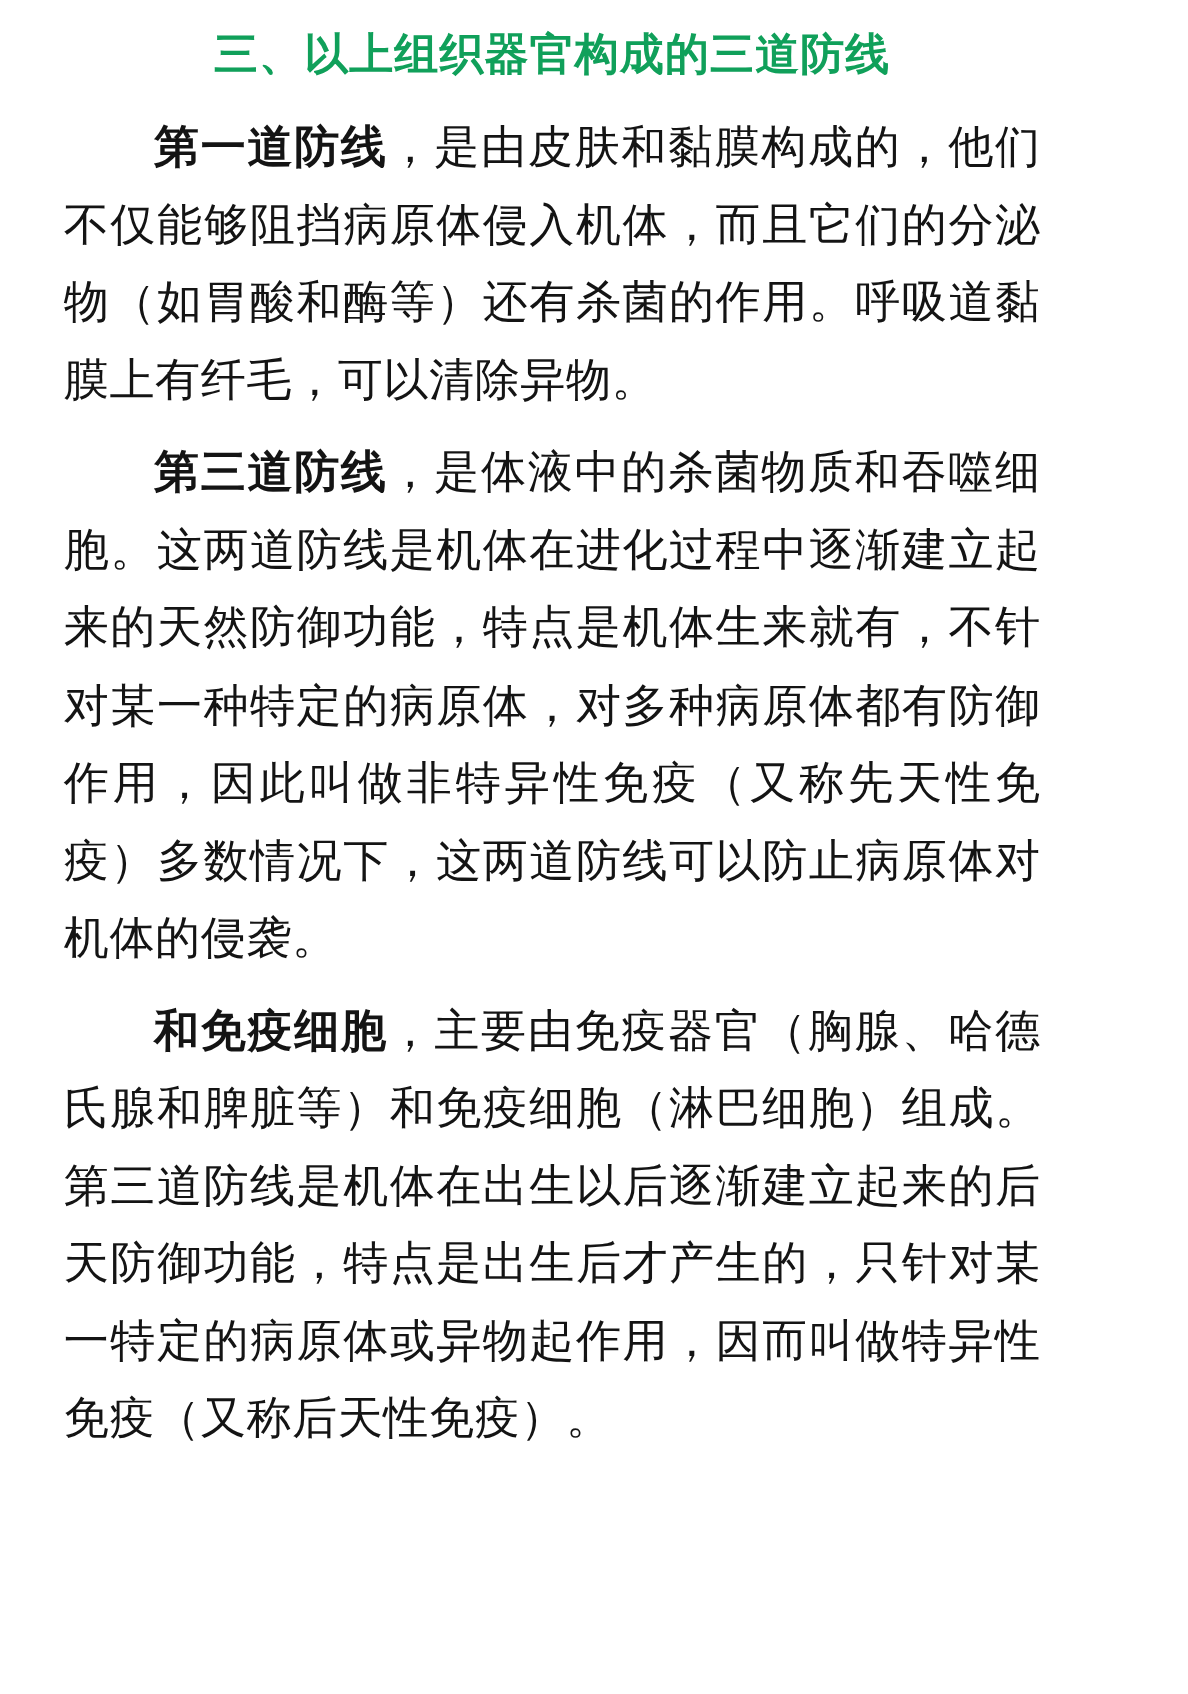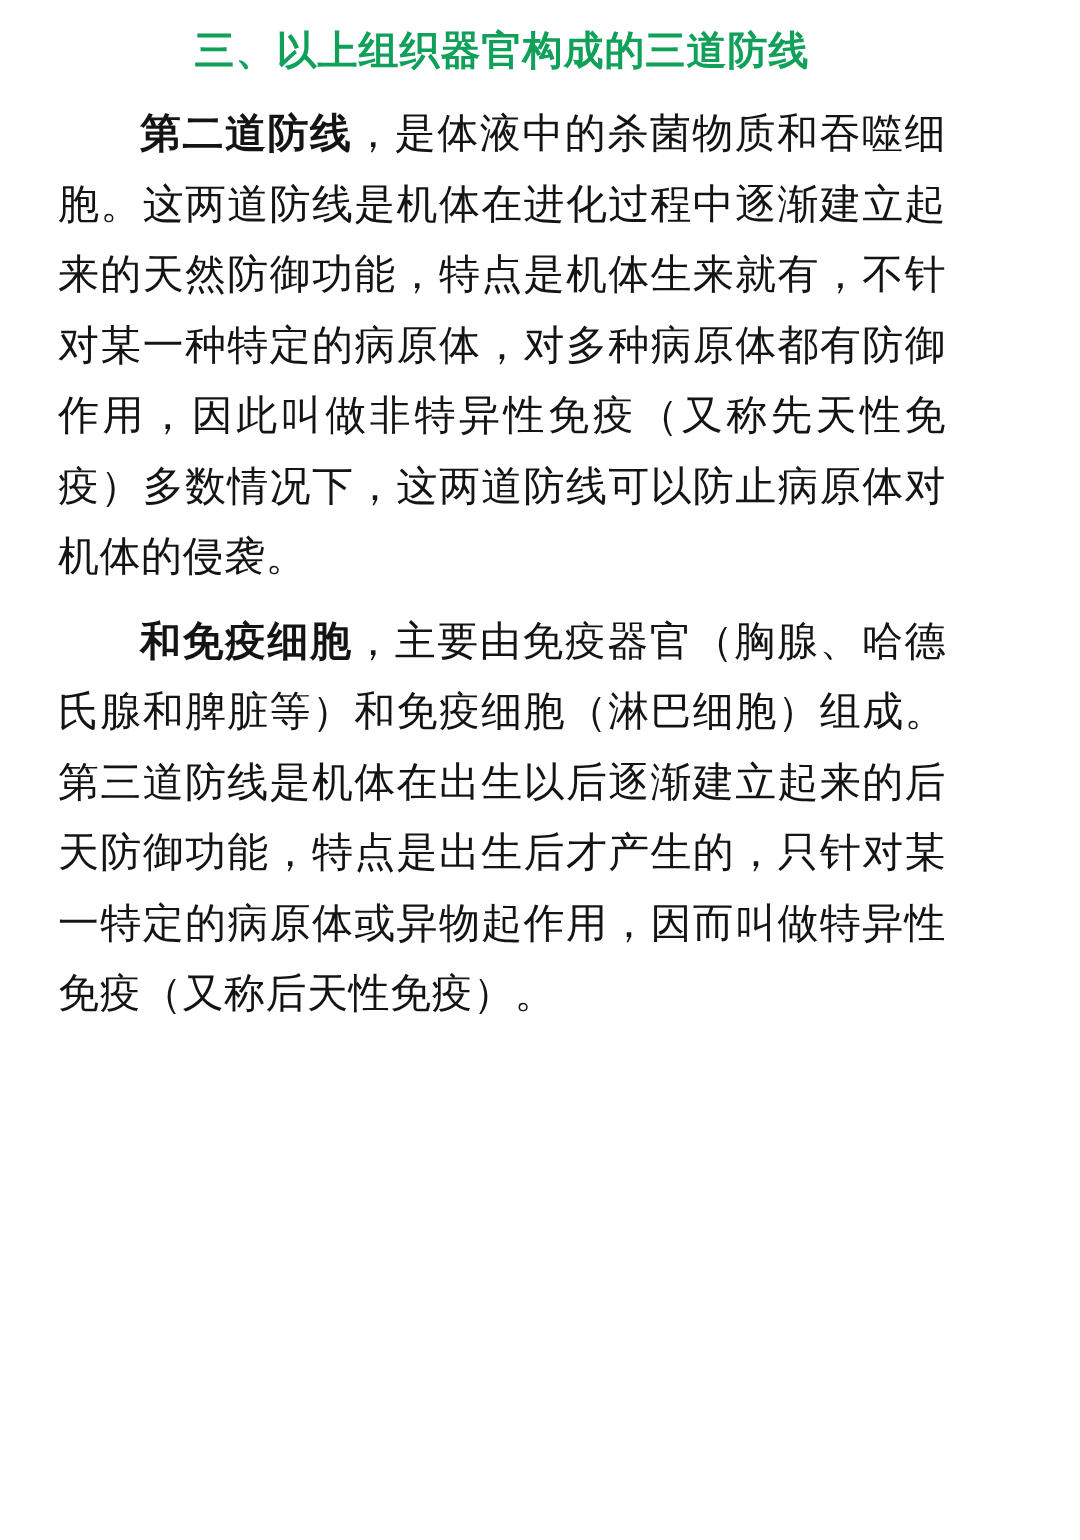--- a/index.html
+++ b/index.html
@@ -49,22 +49,25 @@
     margin-top: 14px;
   }
 </style>
 </head>
 <body>
 
 <div class="page">
 
   <h2 class="section-heading">三、以上组织器官构成的三道防线</h2>
 
+  <p class="para para-1">
+    <span class="lead">第一道防线</span><span>，是由皮肤和黏膜构成的，他们不仅能够阻挡病原体侵入机体，而且它们的分泌物（如胃酸和酶等）还有杀菌的作用。呼吸道黏膜上有纤毛，可以清除异物。</span>
+  </p>
 
   <p class="para para-2">
-    <span class="lead">第二道防线</span><span>，是体液中的杀菌物质和吞噬细胞。这两道防线是机体在进化过程中逐渐建立起来的天然防御功能，特点是机体生来就有，不针对某一种特定的病原体，对多种病原体都有防御作用，因此叫做非特异性免疫（又称先天性免疫）多数情况下，这两道防线可以防止病原体对机体的侵袭。</span>
+    <span class="lead">第三道防线</span><span>，是体液中的杀菌物质和吞噬细胞。这两道防线是机体在进化过程中逐渐建立起来的天然防御功能，特点是机体生来就有，不针对某一种特定的病原体，对多种病原体都有防御作用，因此叫做非特异性免疫（又称先天性免疫）多数情况下，这两道防线可以防止病原体对机体的侵袭。</span>
   </p>
 
   <p class="para para-3">
     <span class="lead">和免疫细胞</span><span>，主要由免疫器官（胸腺、哈德氏腺和脾脏等）和免疫细胞（淋巴细胞）组成。第三道防线是机体在出生以后逐渐建立起来的后天防御功能，特点是出生后才产生的，只针对某一特定的病原体或异物起作用，因而叫做特异性免疫（又称后天性免疫）。</span>
   </p>
 
 </div>
 
 </body></html>

